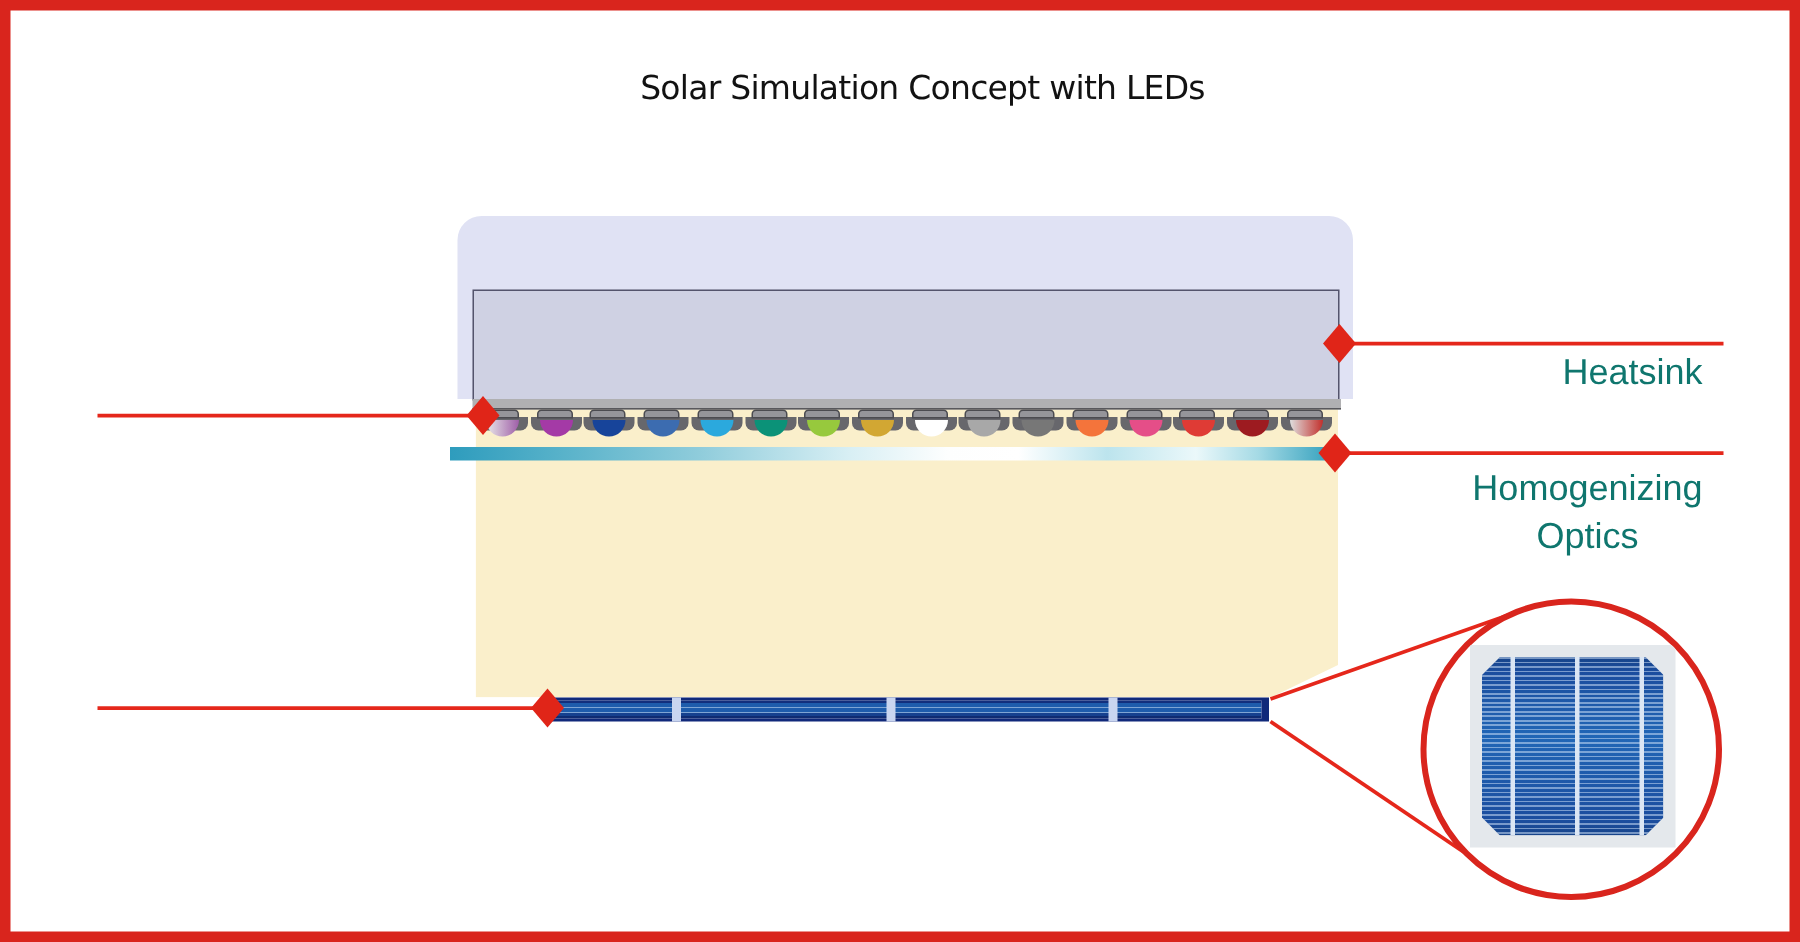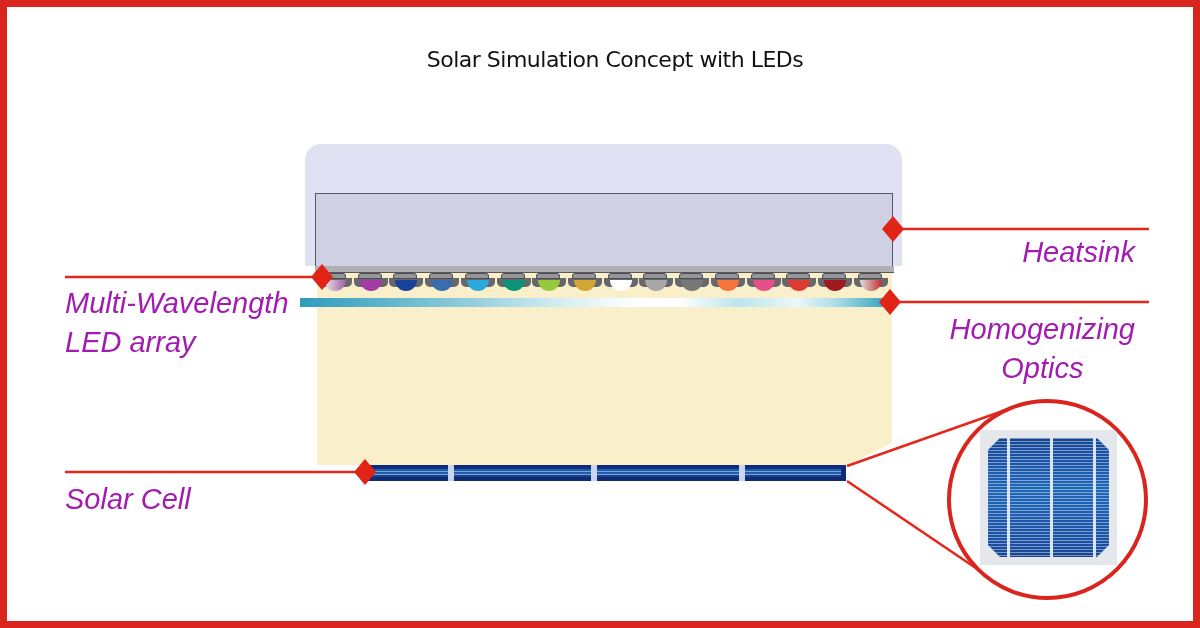--- a/index.html
+++ b/index.html
@@ -77,22 +77,22 @@
   .cell-surface{
     position:absolute;left:8px;top:8px;width:121px;height:119px;
     background:
       repeating-linear-gradient(180deg,rgba(215,232,252,.5) 0 1px,rgba(0,0,0,0) 1px 3px),
       linear-gradient(180deg,#174489 0,#1b4d9e 8%,#2166b6 45%,#1b4d9e 92%,#174489 100%);
     clip-path:polygon(12px 0,109px 0,121px 12px,121px 107px,109px 119px,12px 119px,0 107px,0 12px);
   }
   .busbar{position:absolute;top:0;width:3px;height:119px;background:#dbe6f4;}
   
   .label{
-    position:absolute;color:#a21caf;font-size:29px;line-height:1.35;
-    white-space:pre-line;z-index:6;font-style:italic;
+    position:absolute;color:#0f766e;font-size:24px;line-height:1.35;
+    white-space:pre-line;z-index:6;
   }
   .label.right{text-align:right;}
 </style>
 </head>
 <body>
 
 <div class="canvas">
 
   <div class="title">Solar Simulation Concept with LEDs</div>
 
@@ -214,23 +214,20 @@
     <div class="cell-plate">
       <div class="cell-surface">
           <div class="busbar" style="left: 19px;"></div>
           <div class="busbar" style="left: 62px;"></div>
           <div class="busbar" style="left: 105px;"></div>
         </div>
       <div class="busbar-layer"></div>
     </div>
   </div>
 
-  <div class="label" style="left:58px;top:277px;">Multi-Wavelength
-LED array</div>
-
-  <div class="label" style="left:58px;top:473px;">Solar Cell</div>
+
 
   <div class="label right" style="right:58px;top:226px;">Heatsink</div>
 
   <div class="label right" style="right:58px;top:303px;text-align:center;">Homogenizing
 Optics</div>
 
 </div>
 
 </body></html>

